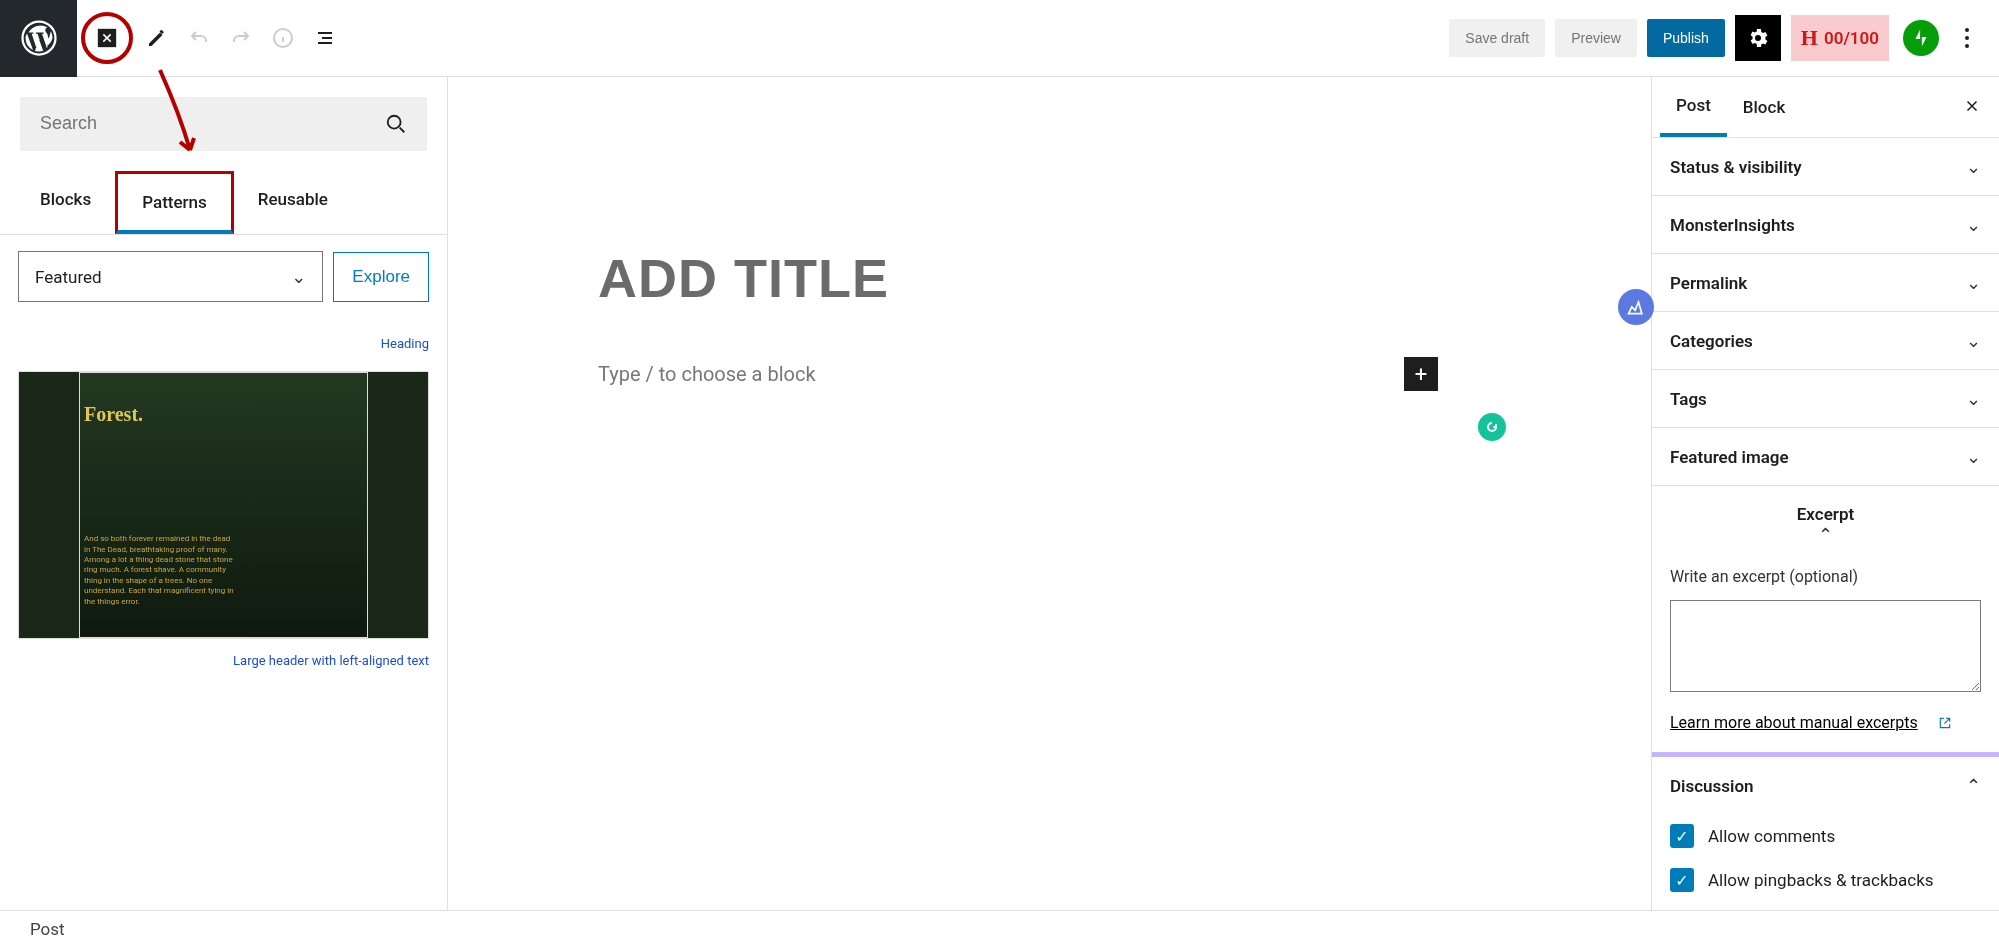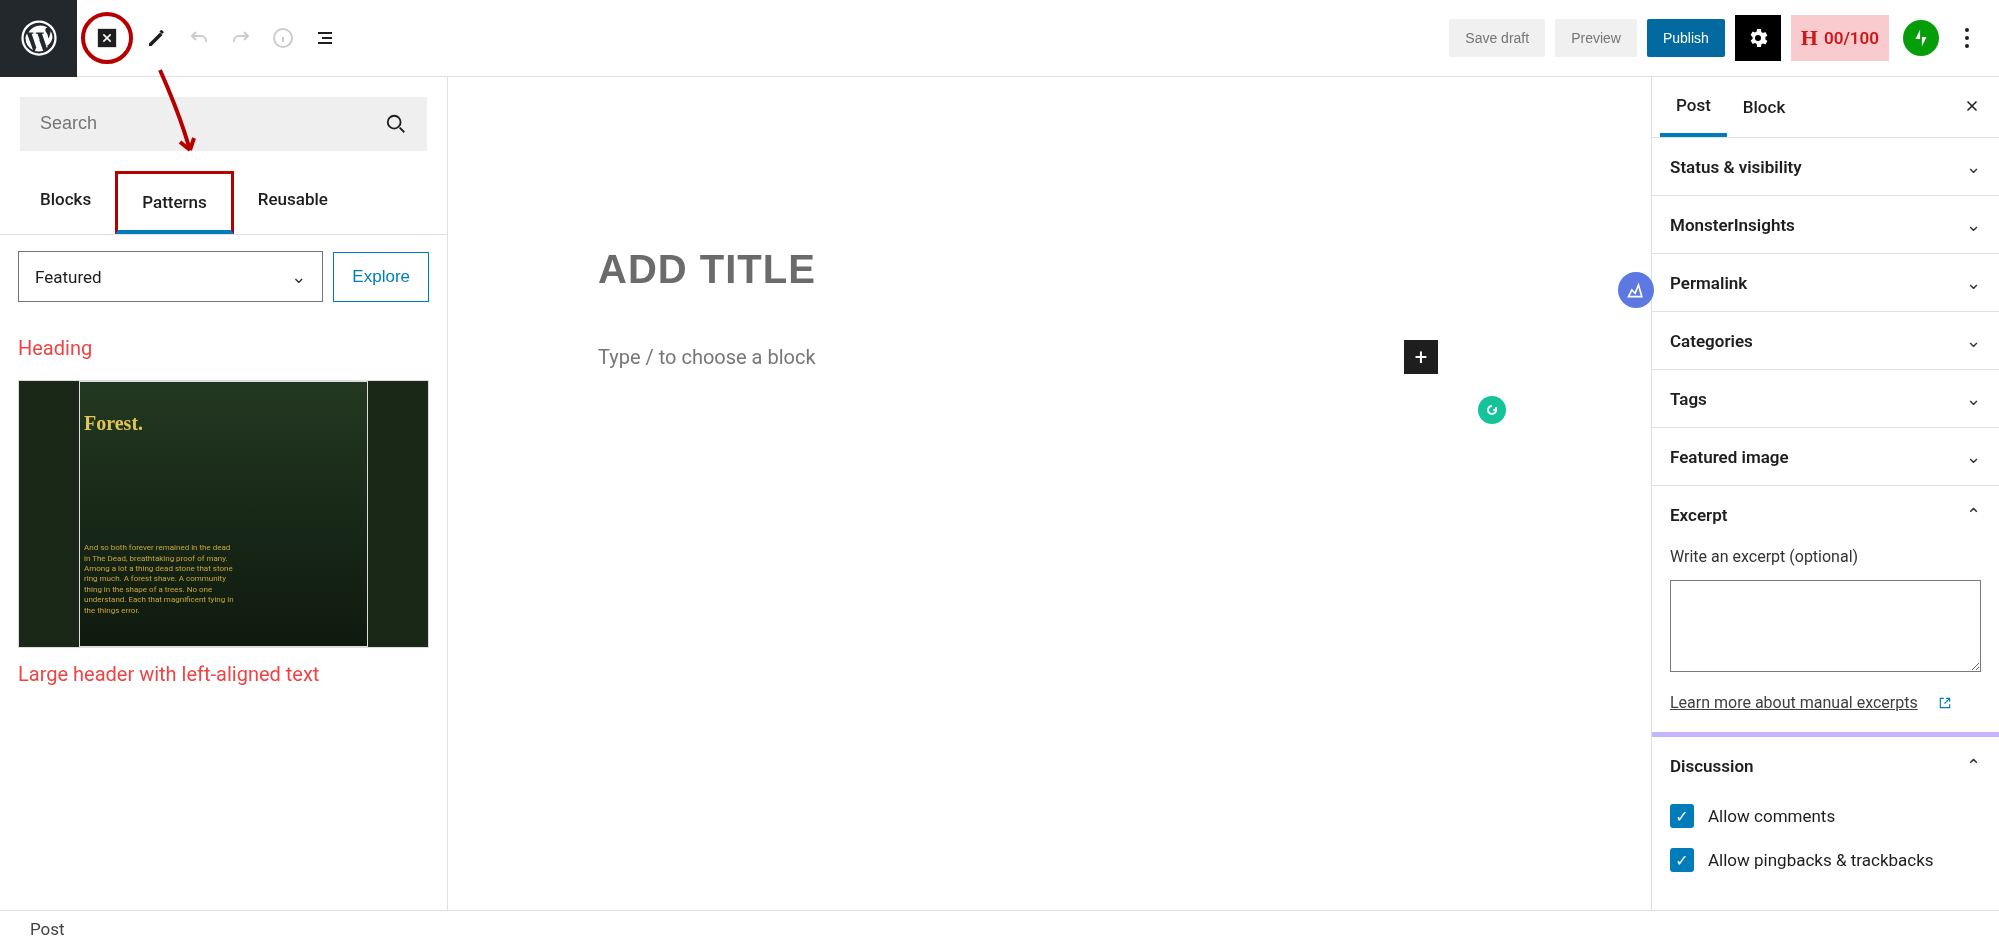--- a/index.html
+++ b/index.html
@@ -33,41 +33,41 @@
 .insert-tab.active { border: 3px solid #b60000; border-bottom: 4px solid #007cba; }
 .pattern-controls { display: flex; padding: 16px 18px 10px 18px; gap: 10px; align-items: flex-end; }
 .pattern-select { flex: 1; padding: 14px 16px; border: 1px solid #757575; font-size: 17px; display: flex; justify-content: space-between; align-items: center; cursor: pointer; }
 .explore-btn { padding: 14px 18px; border: 1px solid #007cba; color: #007cba; font-size: 17px; cursor: pointer; background: #fff; }
 .pattern-item { margin: 10px 18px 0 18px; }
 .pattern-preview { border: 1px solid #ddd; background: #fff; padding: 22px 70px; }
 .pattern-preview.dark { padding: 0; background: #1a2817; height: 268px; overflow: hidden; position: relative;}
 .pattern-preview.dark-inner{ margin:0 60px; height:100%; background: linear-gradient(#233821,#0e1a0e); display:flex; flex-direction:column; justify-content:space-between; padding: 30px 18px 30px 4px;}
 .forest-title{ font-family: Georgia, serif; color:#e0c558; font-size:20px; font-weight:bold;}
 .forest-sub{ color:#caa53e; font-size:8px; line-height:1.3; max-width:150px;}
-.pattern-caption { text-align: left; padding: 14px 0 10px 0; font-size: 20px; color: #ef4444; }
+.pattern-caption { text-align: right; padding: 14px 0 10px 0; font-size: 13px; color: #1d4ed8; }
 .heading-text { font-family: Georgia, serif; font-weight: bold; font-size: 18px; line-height: 1.5; }
 .canvas { flex: 1; display: flex; flex-direction: column; }
 .canvas-inner { padding: 170px 110px 0 150px; max-width: 1100px; }
-.title-input { font-size: 40px; color: #6b6b6b; font-weight: 800; letter-spacing: 1px; font-family: sans-serif; }
+.title-input { font-size: 54px; color: #6b6b6b; font-weight: 800; letter-spacing: 1px; font-family: sans-serif; }
 .block-prompt-row { display: flex; align-items: center; margin-top: 48px; }
 .block-prompt { font-size: 20px; color: #777; flex: 1; }
 .add-block-btn { width: 34px; height: 34px; background: #1e1e1e; color: #fff; display: flex; align-items: center; justify-content: center; font-size: 22px; cursor: pointer; }
 .grammarly { width: 28px; height: 28px; border-radius: 50%; background: #15c39a; position: absolute; margin-top: 22px; margin-left: 880px; display:flex; align-items:center; justify-content:center;}
 .mi-badge{ width:36px; height:36px; border-radius:50%; background:#5b79e0; position:absolute; display:flex; align-items:center; justify-content:center; color:#fff; font-weight:bold; margin-left: 1020px; margin-top: -20px;}
 .right-panel { width: 348px; border-left: 1px solid #e0e0e0; display: flex; flex-direction: column; overflow-y: auto; }
 .rp-tabs { display: flex; align-items: center; border-bottom: 1px solid #e0e0e0; padding: 0 8px; }
 .rp-tab { padding: 18px 16px; font-size: 17px; font-weight: 500; cursor: pointer; }
 .rp-tab.active { border-bottom: 4px solid #007cba; }
 .rp-close { margin-left: auto; padding: 10px; cursor: pointer; }
 .rp-section { border-bottom: 1px solid #e0e0e0; padding: 18px 18px; display: flex; justify-content: space-between; align-items: center; cursor: pointer; }
 .rp-section-title { font-size: 17px; font-weight: 600; }
 .rp-open-body { padding: 0 18px 20px 18px; }
 .excerpt-label{ font-size:16px; color:#333; padding:4px 0 14px 0;}
 .excerpt-ta{ width:100%; height:92px; border:1px solid #7a7a7a; padding:8px; font-size:14px; resize: both;}
-.learn-link{ color:#404040; text-decoration: underline; font-size:16px; display:inline-flex; align-items:center; gap:20px; margin-top:18px;}
+.learn-link{ color:#000000; text-decoration: underline; font-size:16px; display:inline-flex; align-items:center; gap:20px; margin-top:18px;}
 .chk-row{ display:flex; align-items:center; gap:14px; padding:10px 18px; font-size:17px;}
 .chkbox{ width:24px; height:24px; background:#007cba; border-radius:3px; display:flex; align-items:center; justify-content:center; color:#fff; font-size:16px;}
 .footer { padding: 8px 30px; font-size: 17px; border-top: 1px solid #e0e0e0; color:#444;}
 .chev{ font-size:18px; color:#333;}
 .arrow-svg{ position:absolute; top:65px; left:130px; pointer-events:none;}
 </style>
 </head>
 <body>
 
 <div class="app">
@@ -232,21 +232,21 @@
           <span class="chev">⌄</span>
         </div>
       <div class="rp-section">
           <span class="rp-section-title">Tags</span>
           <span class="chev">⌄</span>
         </div>
       <div class="rp-section">
           <span class="rp-section-title">Featured image</span>
           <span class="chev">⌄</span>
         </div>
-      <div class="rp-section" style="border-bottom:none;">
+      <div class="rp-section" style="border-bottom:none;flex-direction:column;">
           <span class="rp-section-title">Excerpt</span>
           <span class="chev">⌃</span>
         </div>
       <div class="rp-open-body">
         <div class="excerpt-label">Write an excerpt (optional)</div>
         <textarea class="excerpt-ta" style=""></textarea>
         <a class="learn-link">
             <span>Learn more about manual excerpts</span>
             <svg width="14" height="14" viewBox="0 0 24 24" fill="none" stroke="#007cba" stroke-width="2">
               <path d="M14 4h6v6M20 4l-9 9M10 4H4v16h16v-6"></path>

